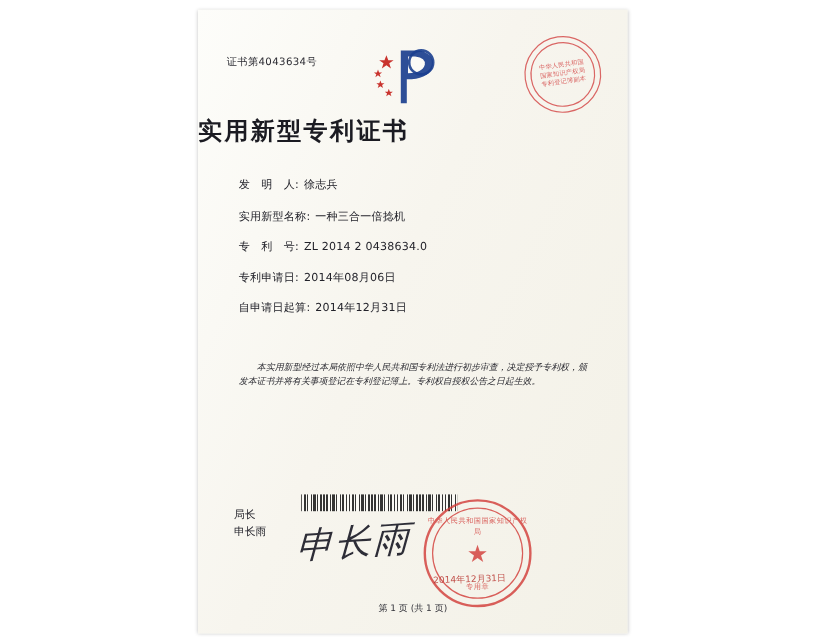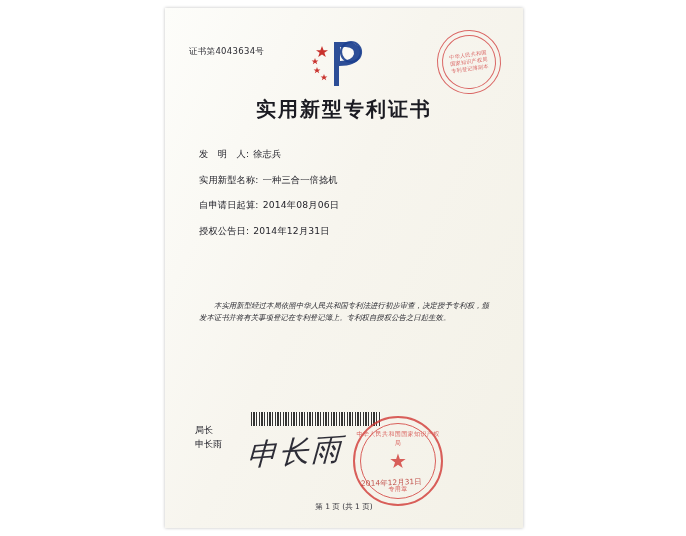--- a/index.html
+++ b/index.html
@@ -94,21 +94,21 @@
     width: 80px;
     height: 56px;
   }
 
   
   .title {
     position: absolute;
     left: 0;
     right: 0;
     top: 88px;
-    text-align: center;
+    text-align: left;
     font-size: 20px;
     font-weight: bold;
     letter-spacing: 2px;
     color: #1b1b22;
     font-family: "DejaVu Sans", sans-serif;
   }
 
   
   .fields {
     position: absolute;
@@ -286,25 +286,29 @@
       <div class="fields">
         <div class="field-row">
           <span class="field-label">发　明　人:</span>
           <span class="field-value">徐志兵</span>
         </div>
         <div class="field-row">
           <span class="field-label">实用新型名称:</span>
           <span class="field-value">一种三合一倍捻机</span>
         </div>
         <div class="field-row">
+          <span class="field-label">专　利　号:</span>
+          <span class="field-value">ZL 2014 2 0438634.0</span>
+        </div>
+        <div class="field-row">
+          <span class="field-label">专利申请日:</span>
+          <span class="field-value">2014年08月06日</span>
+        </div>
+        <div class="field-row">
           <span class="field-label">自申请日起算:</span>
-          <span class="field-value">2014年08月06日</span>
-        </div>
-        <div class="field-row">
-          <span class="field-label">授权公告日:</span>
           <span class="field-value">2014年12月31日</span>
         </div>
       </div>
 
       <div class="body-text">
         <p>本实用新型经过本局依照中华人民共和国专利法进行初步审查，决定授予专利权，颁发本证书并将有关事项登记在专利登记簿上。专利权自授权公告之日起生效。</p>
       </div>
 
       <div class="barcode"></div>
 

